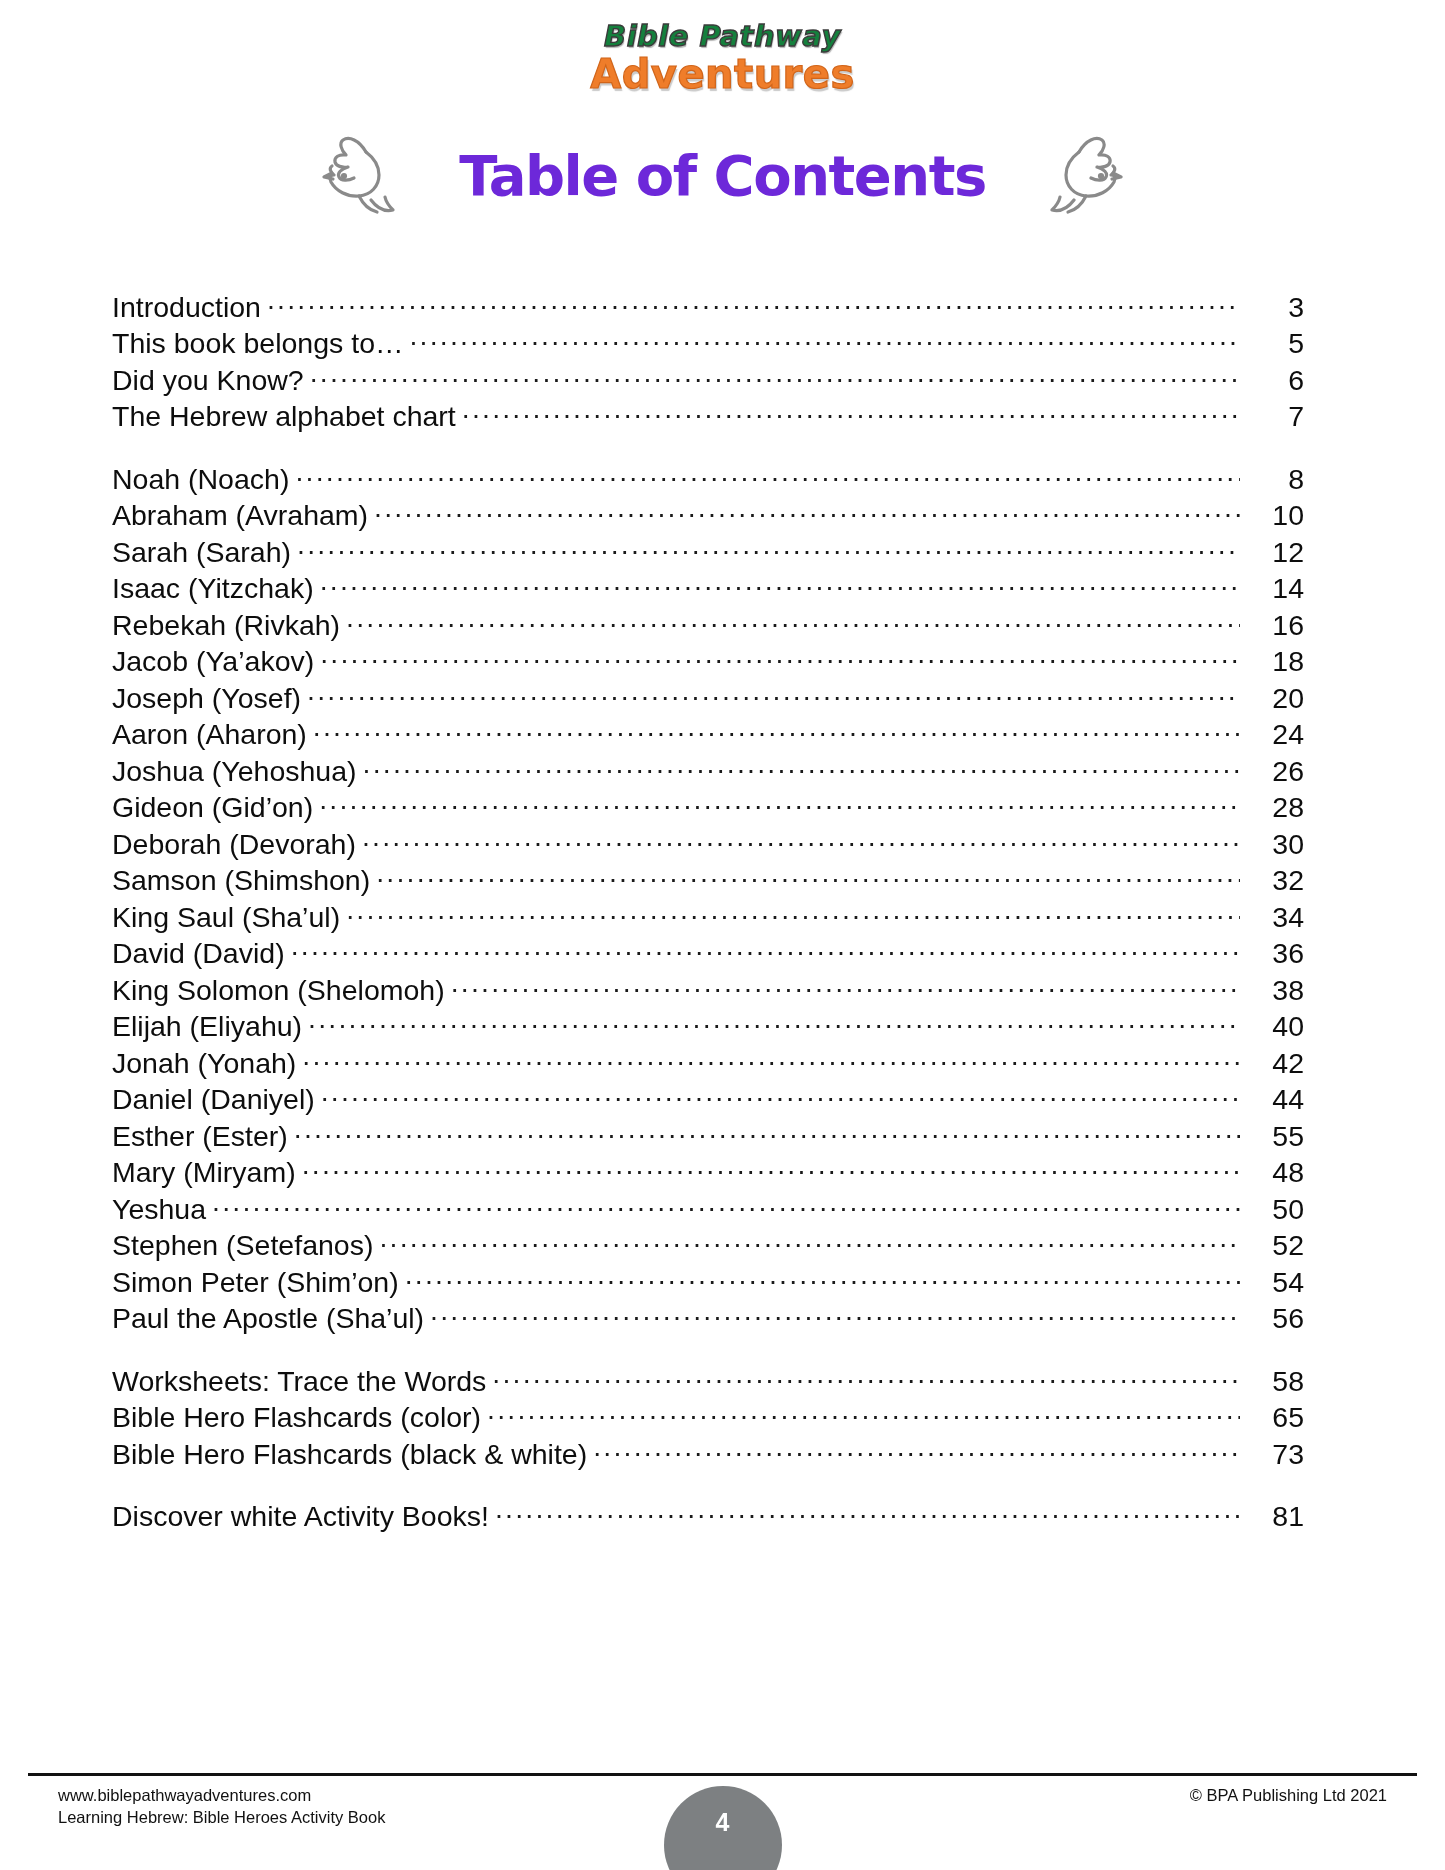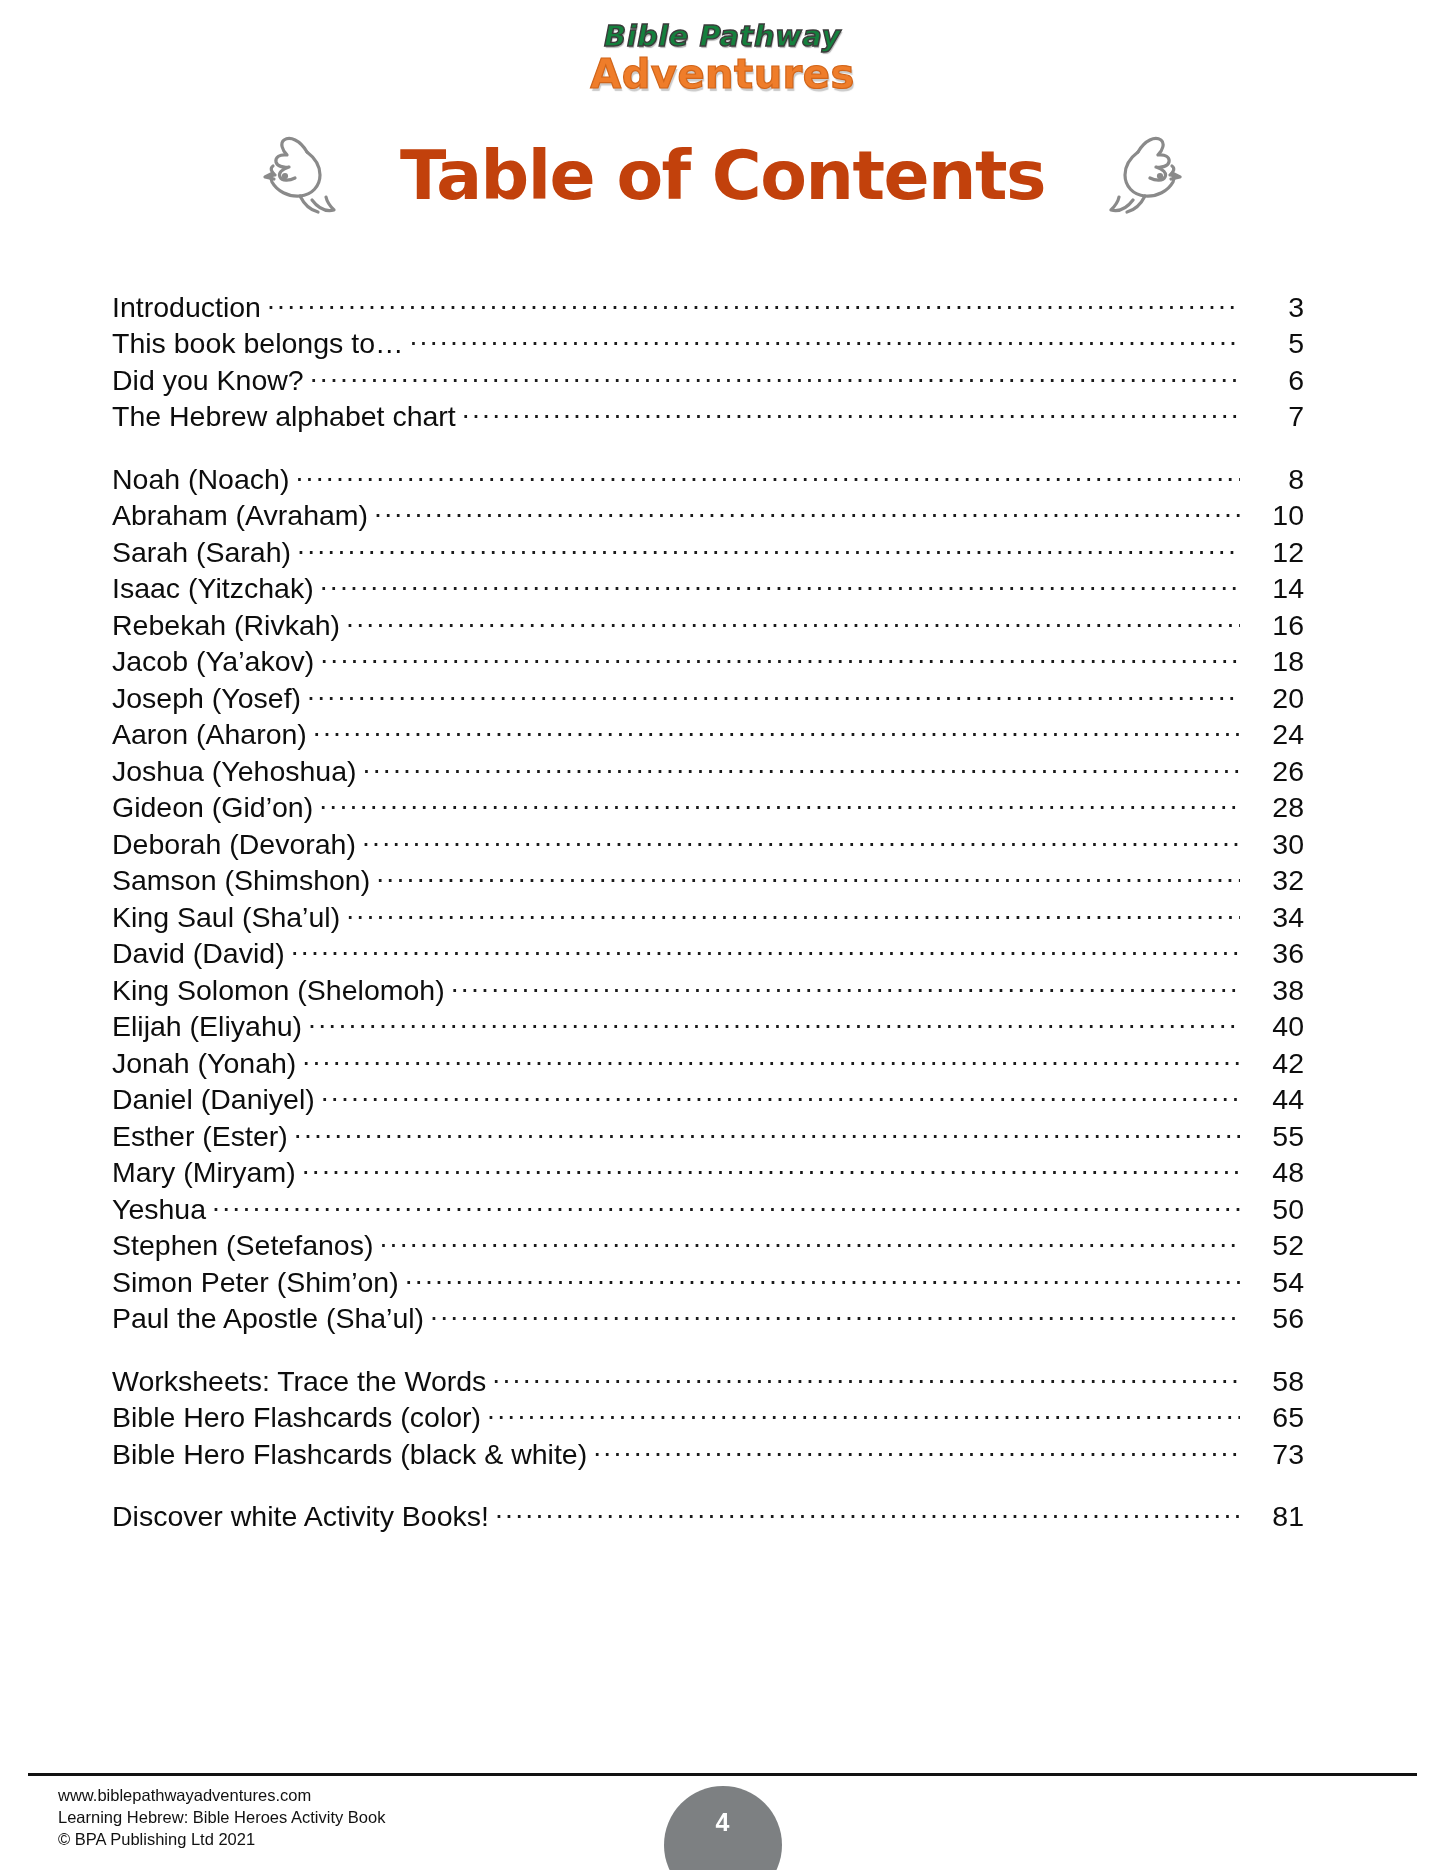--- a/index.html
+++ b/index.html
@@ -55,24 +55,24 @@
     top: 128px;
     left: 0;
     width: 100%;
     display: flex;
     align-items: center;
     justify-content: center;
     gap: 44px;
   }
   .page-title {
     font-family: "DejaVu Sans", sans-serif;
-    font-size: 68px;
+    font-size: 56px;
     font-weight: bold;
     letter-spacing: -1.5px;
-    color: #c2410c;
+    color: #6d28d9;
     line-height: 1;
     white-space: nowrap;
   }
   .dove { flex: none; }
   .dove.flip { transform: scaleX(-1); }
 
   
   .toc {
     position: absolute;
     top: 288px;
@@ -125,21 +125,20 @@
     position: absolute;
     left: 58px;
     right: 58px;
     top: 1784px;
     display: flex;
     justify-content: space-between;
     align-items: flex-start;
     font-size: 16.5px;
     line-height: 22px;
     color: #111111;
-    flex-direction: column;
   }
   .footer-left div { white-space: nowrap; }
   .footer-right { white-space: nowrap; }
 
   .page-badge {
     position: absolute;
     left: 50%;
     top: 1786px;
     transform: translateX(-50%);
     width: 118px;

